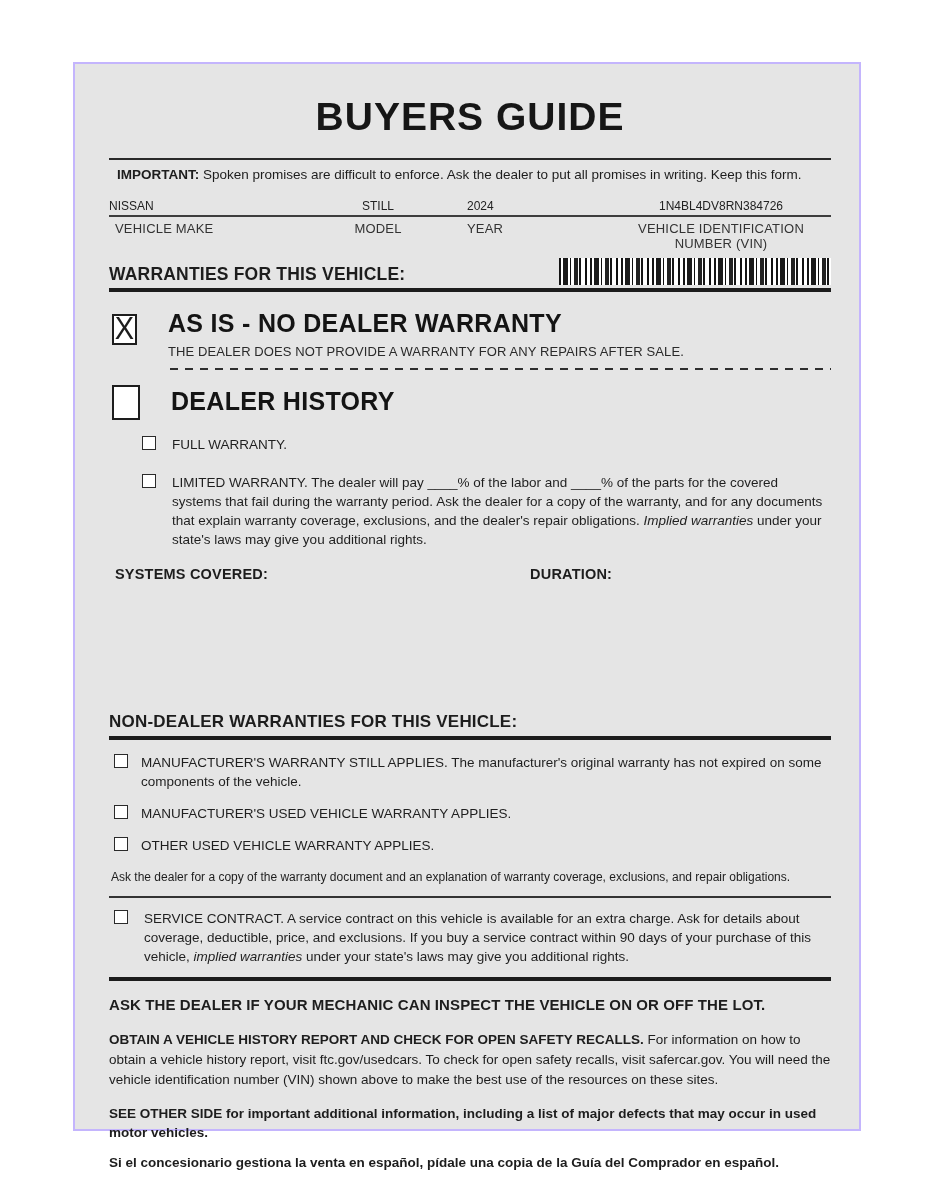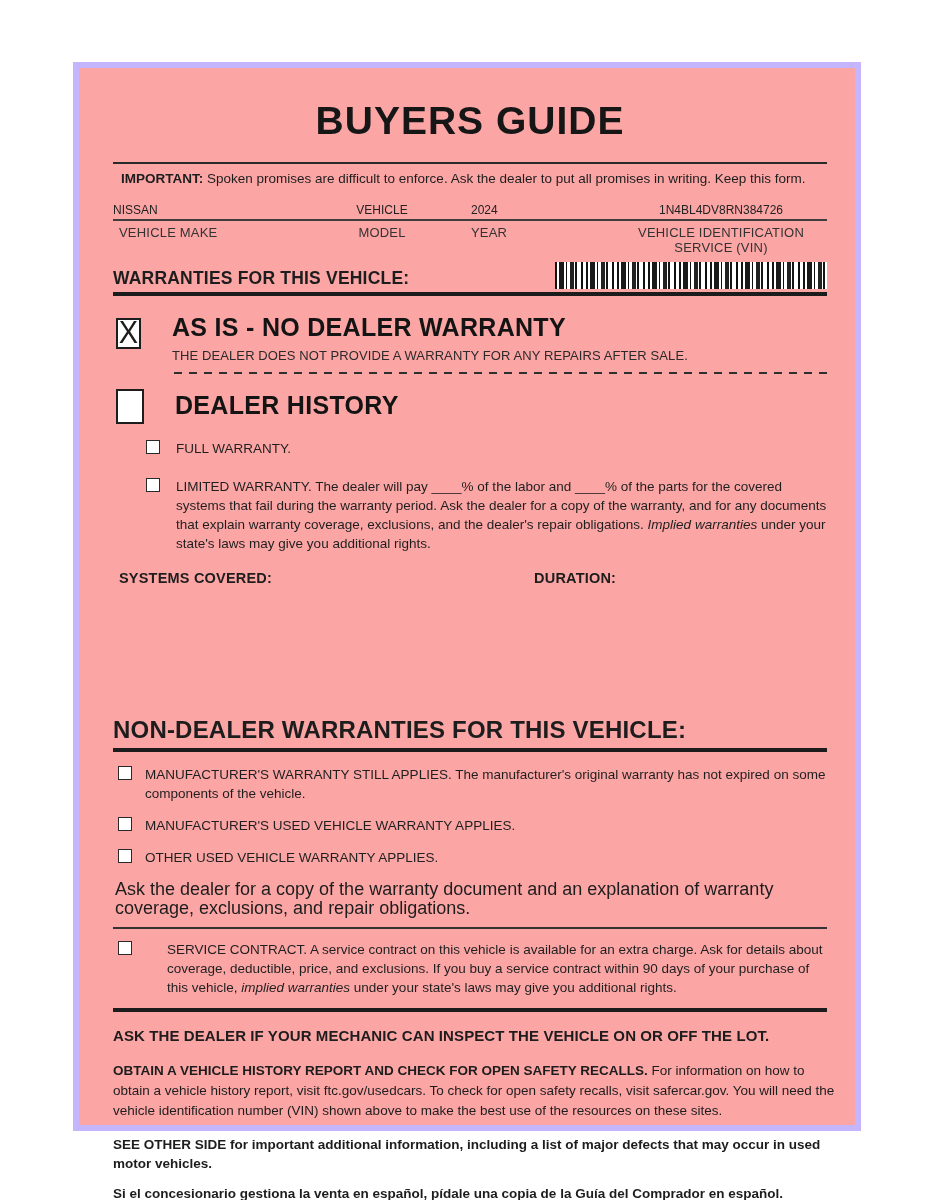--- a/index.html
+++ b/index.html
@@ -6,22 +6,22 @@
   html, body { background: #ffffff; }
   body {
     width: 930px; height: 1200px;
     font-family: "Liberation Sans", sans-serif;
     color: #1d1d1d;
     position: relative;
   }
   .sheet {
     position: absolute; left: 73px; top: 62px;
     width: 788px; height: 1069px;
-    background: #fca5a5;
-    border: 6px solid #c4b5fd;
+    background: #e5e5e5;
+    border: 2px solid #c4b5fd;
     padding: 0 28px 0 34px;
   }
   
   .rule { border: 0; background: #2a2a2a; }
   .rule.thin  { height: 2px; }
   .rule.thick { height: 4px; background: #1c1c1c; }
   .rule.hair  { height: 2px; background: #333; }
   .dashed-rule {
     height: 2px; margin-left: 61px;
     background: repeating-linear-gradient(90deg, #2e2e2e 0 8px, transparent 8px 15px);
@@ -79,32 +79,32 @@
     width: 14px; height: 14px; flex: none;
     border: 1.8px solid #2a2a2a; background: #fff; margin-top: 1px;
   }
   .chk-item .txt { font-size: 13.5px; line-height: 19px; color: #1f1f1f; }
   .indent-deep { margin-left: 33px; }          
   .indent-deep .txt { margin-left: 16px; width: 662px; }
   .full-item { margin-top: 15px; }
   .limited-item { margin-top: 19px; }
   .nd-item { margin-left: 5px; }
   .nd-item .txt { margin-left: 13px; width: 700px; }
-  .svc-item { margin-left: 5px; margin-top: 11px; gap: 19px; }
+  .svc-item { margin-left: 5px; margin-top: 11px; }
   .svc-item .txt { margin-left: 16px; width: 688px; }
   .em { font-style: italic; }
   
   .sys-row { display: flex; margin-top: 17px; padding-left: 6px; }
   .sys-row .lbl { font-size: 14.5px; font-weight: bold; letter-spacing: .2px; }
   .sys-row .duration { margin-left: 262px; }
   
-  .nd-heading { margin-top: 130px; font-size: 24px; font-weight: bold; letter-spacing: .2px; }
+  .nd-heading { margin-top: 130px; font-size: 17px; font-weight: bold; letter-spacing: .2px; }
   .nd-rule { margin-top: 4px; }
   .nd-list .chk-item { margin-top: 13px; }
-  .nd-note { margin-top: 13px; font-size: 18px; line-height: 19px; width: 720px; padding-left: 2px; }
+  .nd-note { margin-top: 13px; font-size: 12px; line-height: 19px; width: 720px; padding-left: 2px; }
   .pre-svc-rule { margin-top: 9px; }
   .post-svc-rule { margin-top: 11px; }
   
   .foot-inspect { margin-top: 15px; font-size: 15px; font-weight: bold; letter-spacing: .1px; }
   .foot-history { margin-top: 17px; font-size: 13.5px; line-height: 20px; width: 726px; }
   .foot-history b { font-weight: bold; }
   .foot-other { margin-top: 14px; font-size: 13.5px; font-weight: bold; line-height: 19px; width: 740px; }
   .foot-spanish { margin-top: 13px; font-size: 13.5px; font-weight: bold; }
 </style>
 </head>
@@ -113,29 +113,29 @@
 <div class="sheet">
 
   <h1 class="title">BUYERS GUIDE</h1>
 
   <div class="rule thin title-rule"></div>
 
   <p class="important"><b>IMPORTANT:</b><span> Spoken promises are difficult to enforce.  Ask the dealer to put all promises in writing.  Keep this form.</span></p>
 
   <div class="veh-values">
     <span class="veh-col-make">NISSAN</span>
-    <span class="veh-col-model">VEHICLE</span>
+    <span class="veh-col-model">STILL</span>
     <span class="veh-col-year">2024</span>
     <span class="veh-col-vin">1N4BL4DV8RN384726</span>
   </div>
   <div class="veh-labels">
     <span class="veh-col-make">VEHICLE MAKE</span>
     <span class="veh-col-model">MODEL</span>
     <span class="veh-col-year">YEAR</span>
-    <span class="veh-col-vin">VEHICLE IDENTIFICATION SERVICE (VIN)</span>
+    <span class="veh-col-vin">VEHICLE IDENTIFICATION NUMBER (VIN)</span>
   </div>
 
   <div class="warr-row">
     <h2>WARRANTIES FOR THIS VEHICLE:</h2>
     <div class="barcode"></div>
   </div>
   <div class="rule thick warr-rule"></div>
 
   <div class="big-section as-is">
     <div class="bigbox asis-box">

